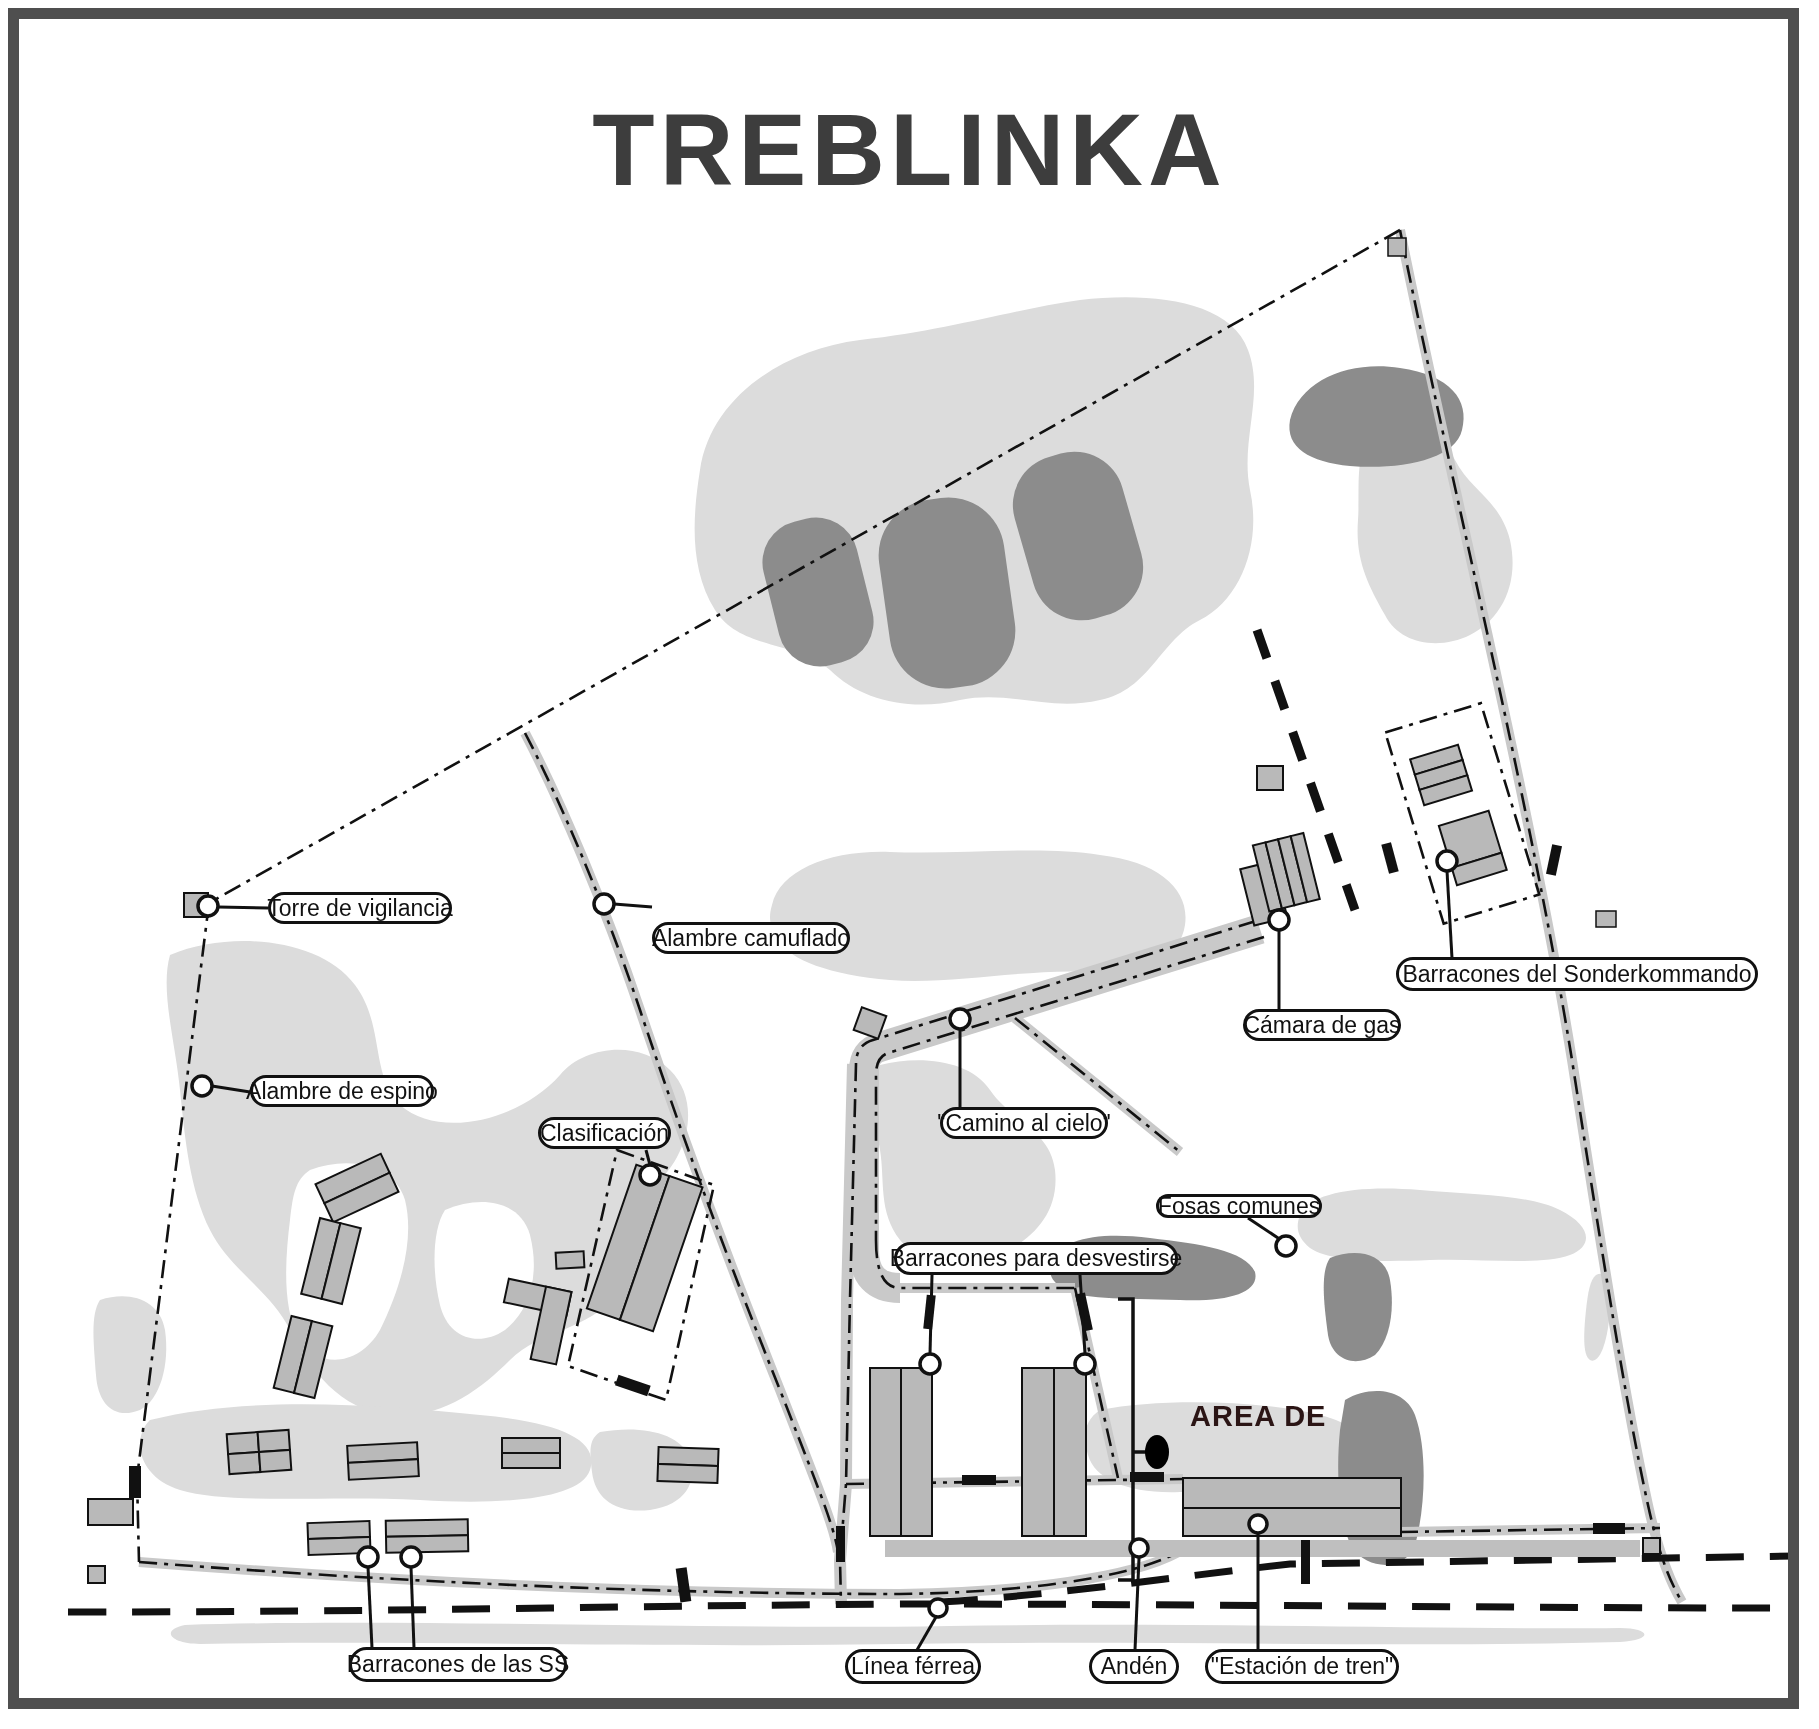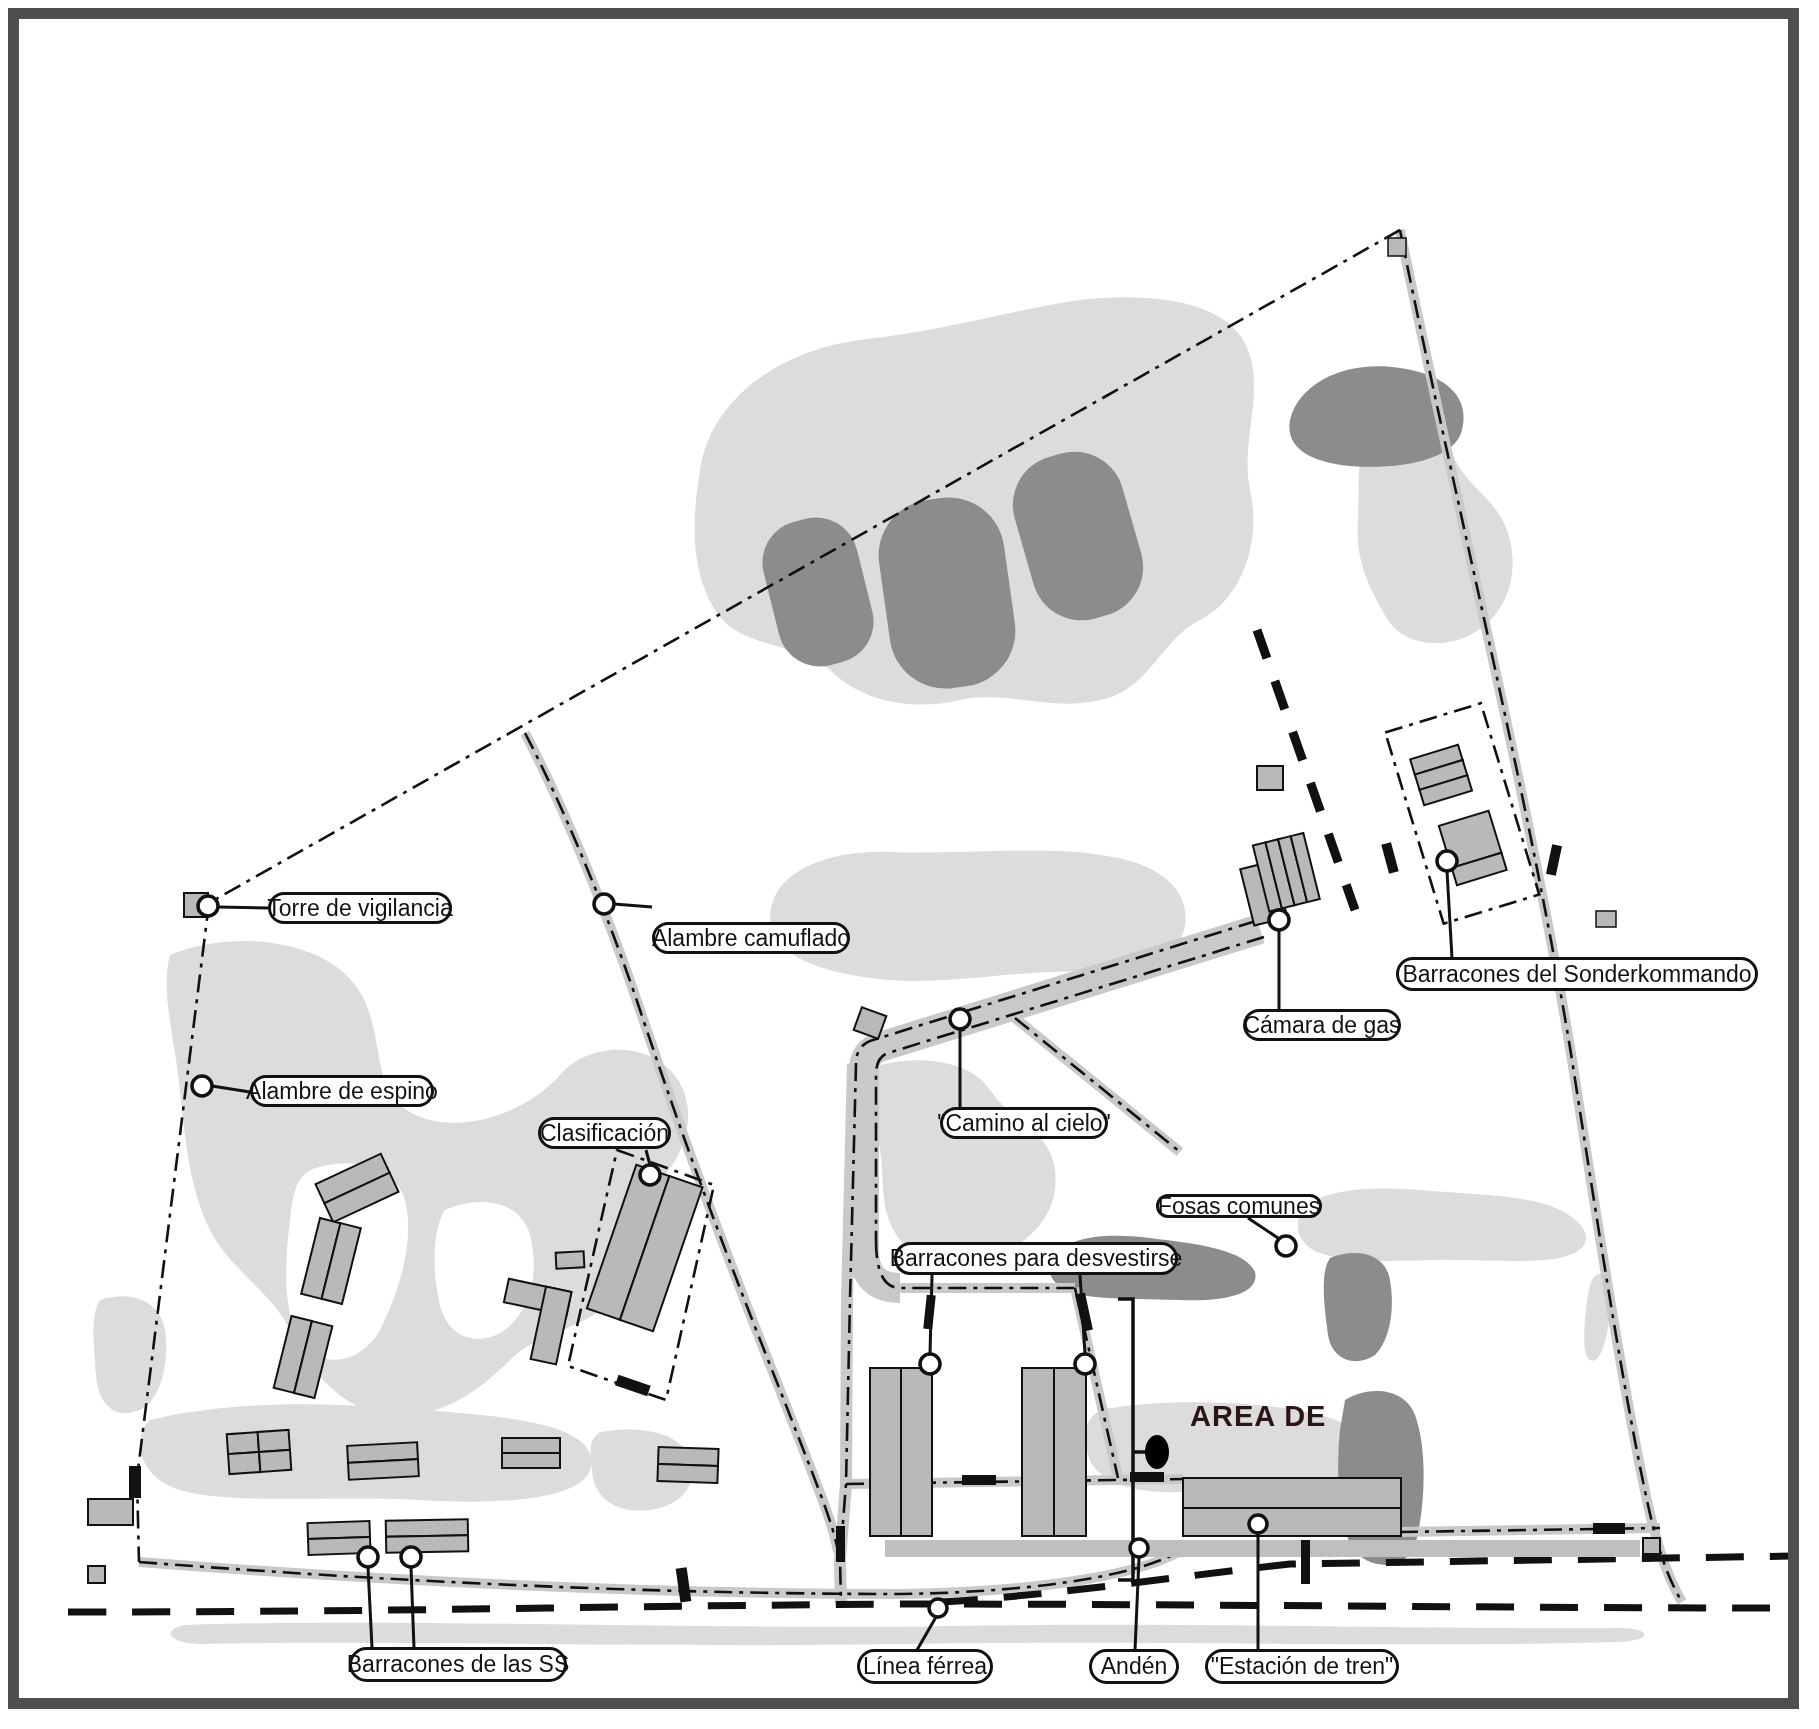--- a/index.html
+++ b/index.html
@@ -249,32 +249,33 @@
       <circle cx="930" cy="1364" r="10"></circle>
       <circle cx="1085" cy="1364" r="10"></circle>
       <circle cx="368" cy="1557" r="10"></circle>
       <circle cx="411" cy="1557" r="10"></circle>
       <circle cx="938" cy="1608" r="9"></circle>
       <circle cx="1139" cy="1548" r="9"></circle>
       <circle cx="1258" cy="1524" r="9"></circle>
     </g>
   </svg>
 
+  <div id="title">TREBLINKA</div>
 
   <div class="pill" style="left:268px;top:892px;width:184px;height:32px;">Torre de vigilancia</div>
   <div class="pill" style="left:652px;top:890px;width:198px;height:32px;margin-top:32px;">Alambre camuflado</div>
   <div class="pill" style="left:250px;top:1075px;width:184px;height:32px;">Alambre de espino</div>
   <div class="pill" style="left:538px;top:1117px;width:133px;height:32px;">Clasificación</div>
   <div class="pill" style="left:1396px;top:957px;width:362px;height:34px;">Barracones del Sonderkommando</div>
   <div class="pill" style="left:1243px;top:1009px;width:158px;height:32px;">Cámara de gas</div>
   <div class="pill" style="left:940px;top:1107px;width:168px;height:32px;">"Camino al cielo"</div>
   <div class="pill" style="left:1156px;top:1185px;width:166px;height:24px;margin-top:9px;">Fosas comunes</div>
   <div class="pill" style="left:894px;top:1242px;width:284px;height:33px;">Barracones para desvestirse</div>
   <div class="pill" style="left:349px;top:1647px;width:218px;height:35px;">Barracones de las SS</div>
-  <div class="pill" style="left:845px;top:1649px;width:136px;height:35px;margin-left:12px;">Línea férrea</div>
+  <div class="pill" style="left:845px;top:1649px;width:136px;height:35px;">Línea férrea</div>
   <div class="pill" style="left:1089px;top:1649px;width:90px;height:35px;text-align:right;">Andén</div>
   <div class="pill" style="left:1205px;top:1649px;width:194px;height:35px;">"Estación de tren"</div>
 
   <div id="reception-label">
     <div>AREA DE</div>
   </div>
 
   <div id="frame"></div>
 </div>
 

